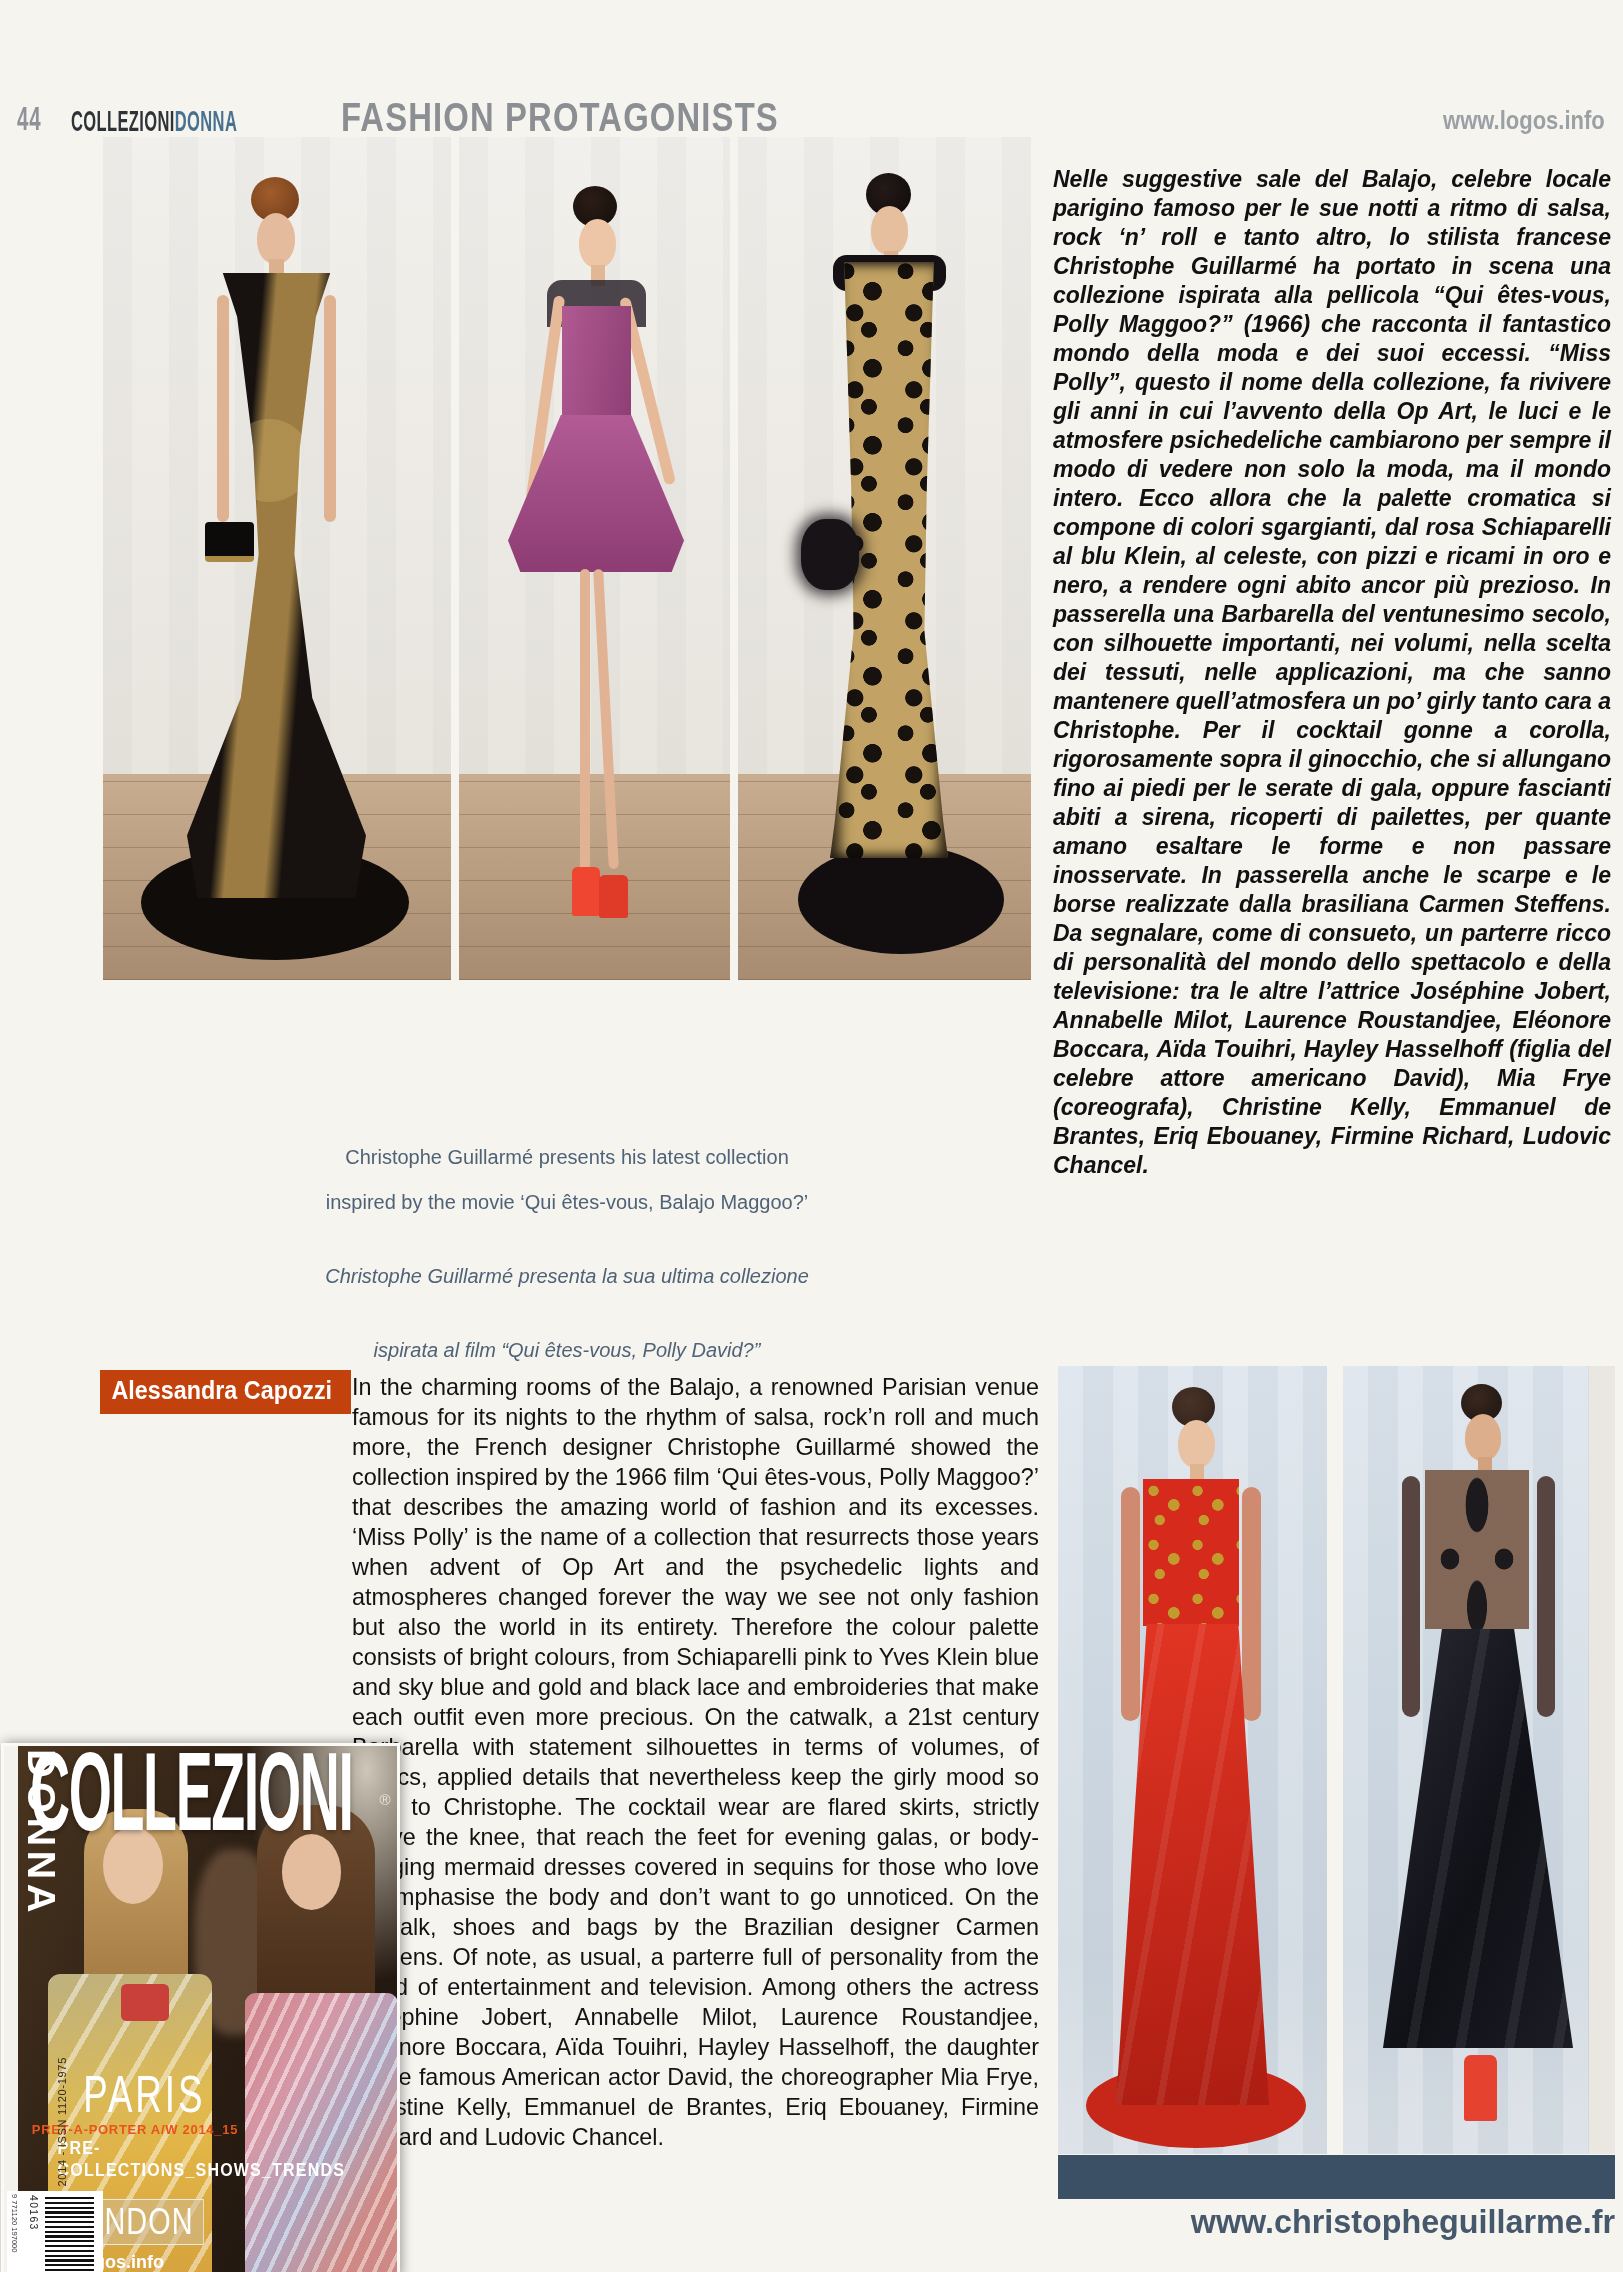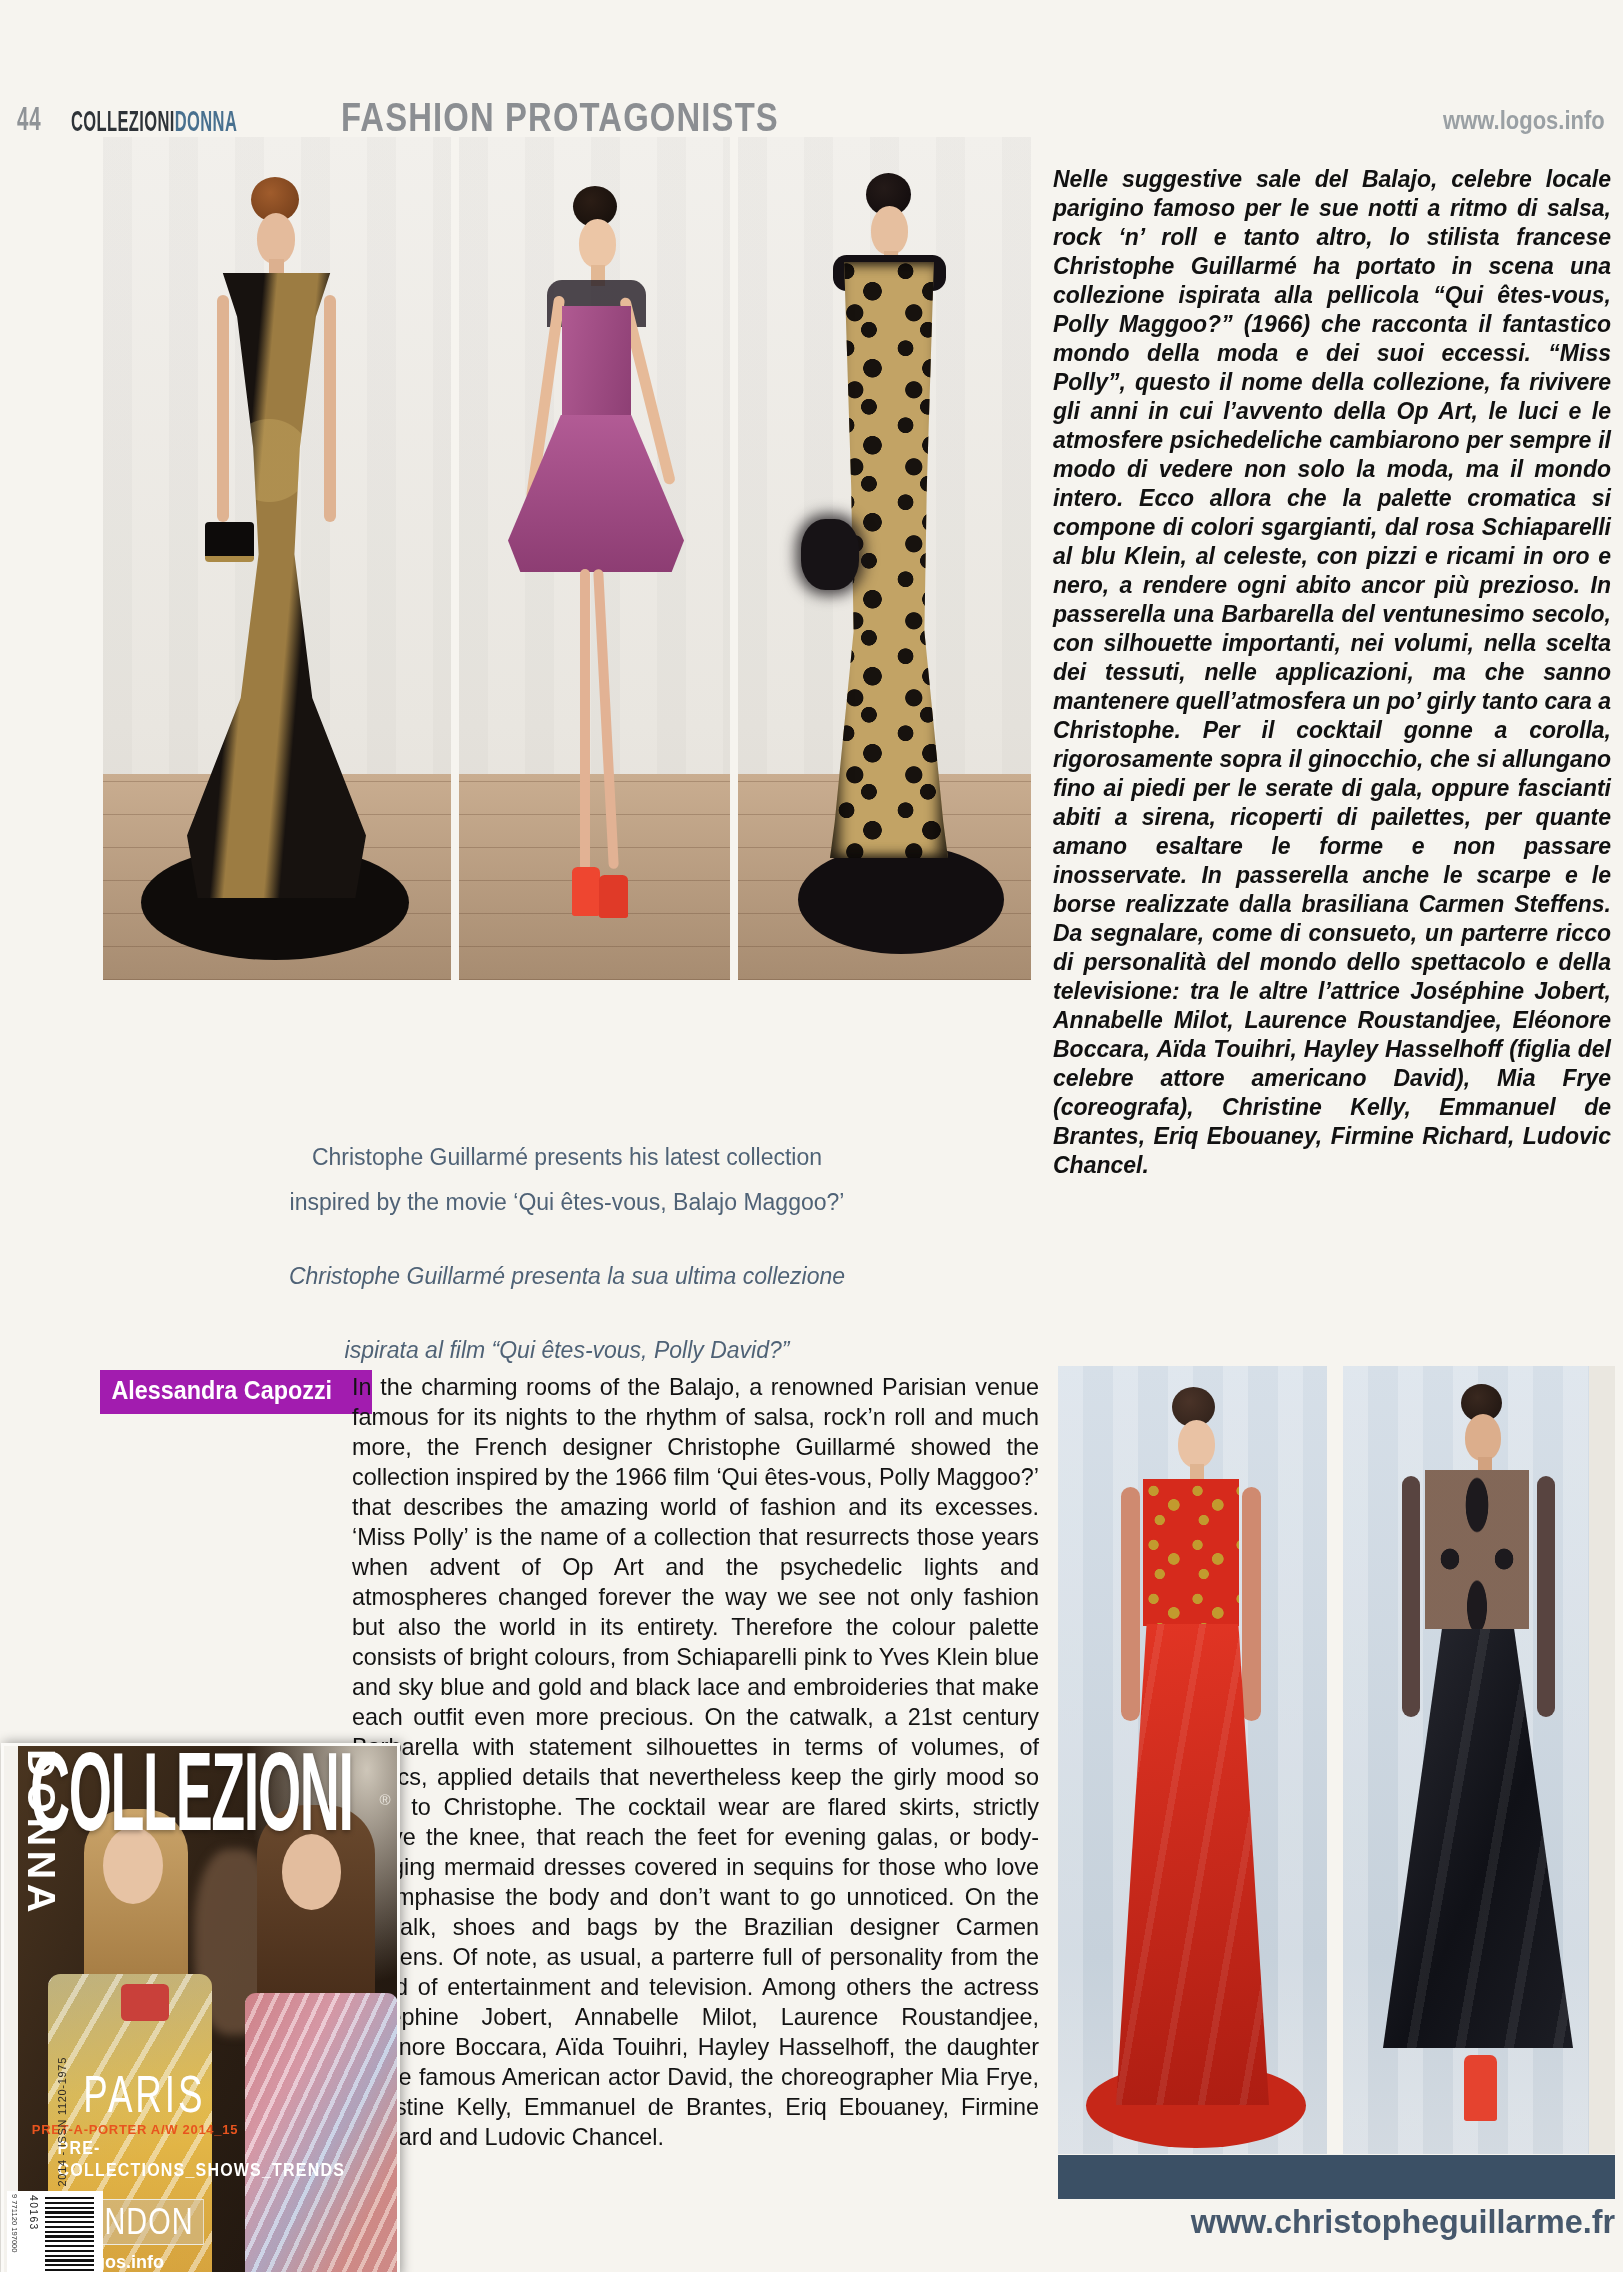--- a/index.html
+++ b/index.html
@@ -85,25 +85,25 @@
   .headline .miss{display:inline-block;font-size:129px;font-weight:400;color:#1a1a1a;
       transform:scaleX(.8);transform-origin:center;letter-spacing:4.1px;}
   @supports (-webkit-text-stroke:2px black){
     .headline .miss{-webkit-text-stroke:1.8px #1a1a1a;-webkit-text-fill-color:transparent;}
   }
   .headline .polly{display:inline-block;font-size:129px;font-weight:700;color:#121212;
       transform:scaleX(.66);transform-origin:center;letter-spacing:-2.7px;margin-left:-20.6px;}
 
   
   .standfirst{position:absolute;left:103px;top:1135px;width:928px;text-align:center;color:#4f6276;
-              font-size:23px;line-height:45px;}
+              font-size:20px;line-height:45px;}
   .standfirst .it{font-style:italic;margin-top:29px;}
 
   
-  .byline{position:absolute;left:100px;top:1370px;width:272px;height:44px;background:#a21caf;}
+  .byline{position:absolute;left:100px;top:1370px;width:251px;height:44px;background:#c2410c;}
   .byline span{display:block;padding:5.5px 0 0 12.4px;color:#ffffff;font-weight:700;font-size:25.4px;
                transform:scaleX(.92);transform-origin:left top;white-space:nowrap;}
 
   
   .article-en{position:absolute;left:352px;top:1372px;width:687px;font-size:23.4px;line-height:30px;
               text-align:justify;color:#131313;}
   .article-it{position:absolute;left:1053px;top:165px;width:558px;font-size:23px;line-height:29px;
               text-align:justify;color:#111111;font-style:italic;font-weight:700;}
 
   

